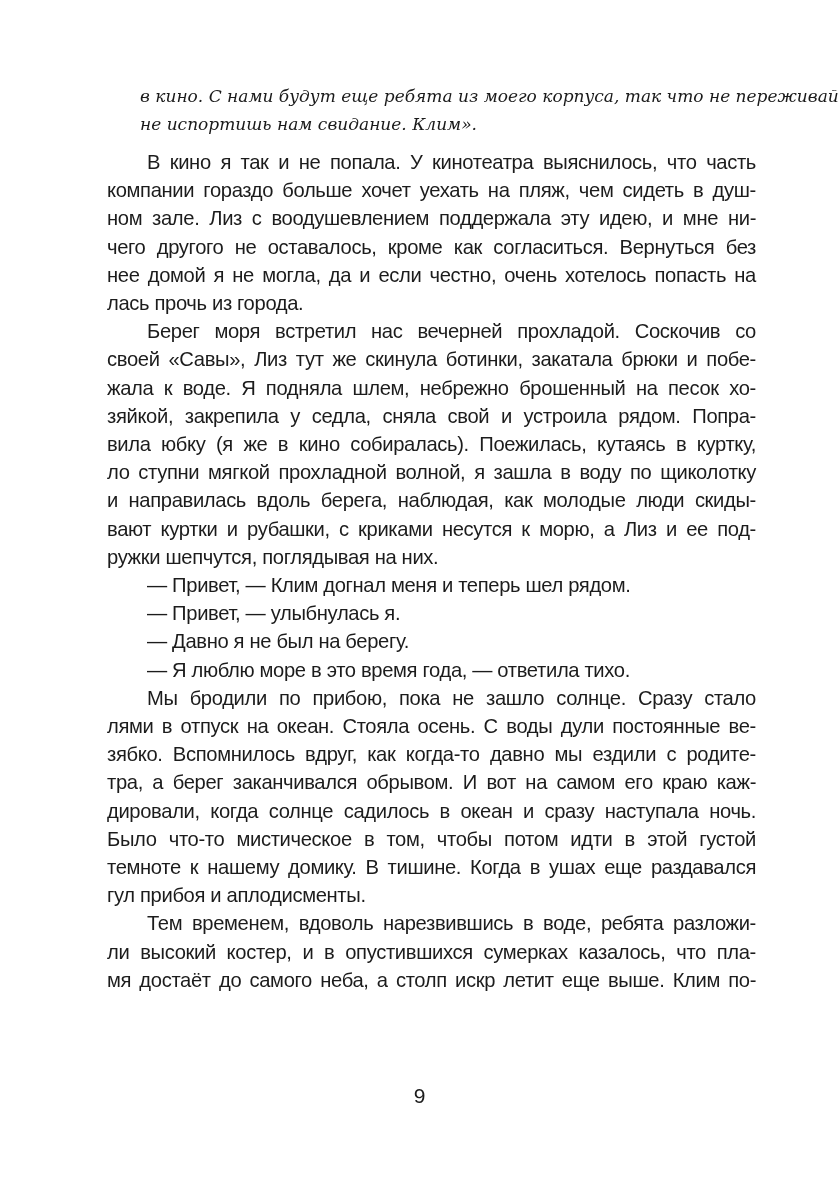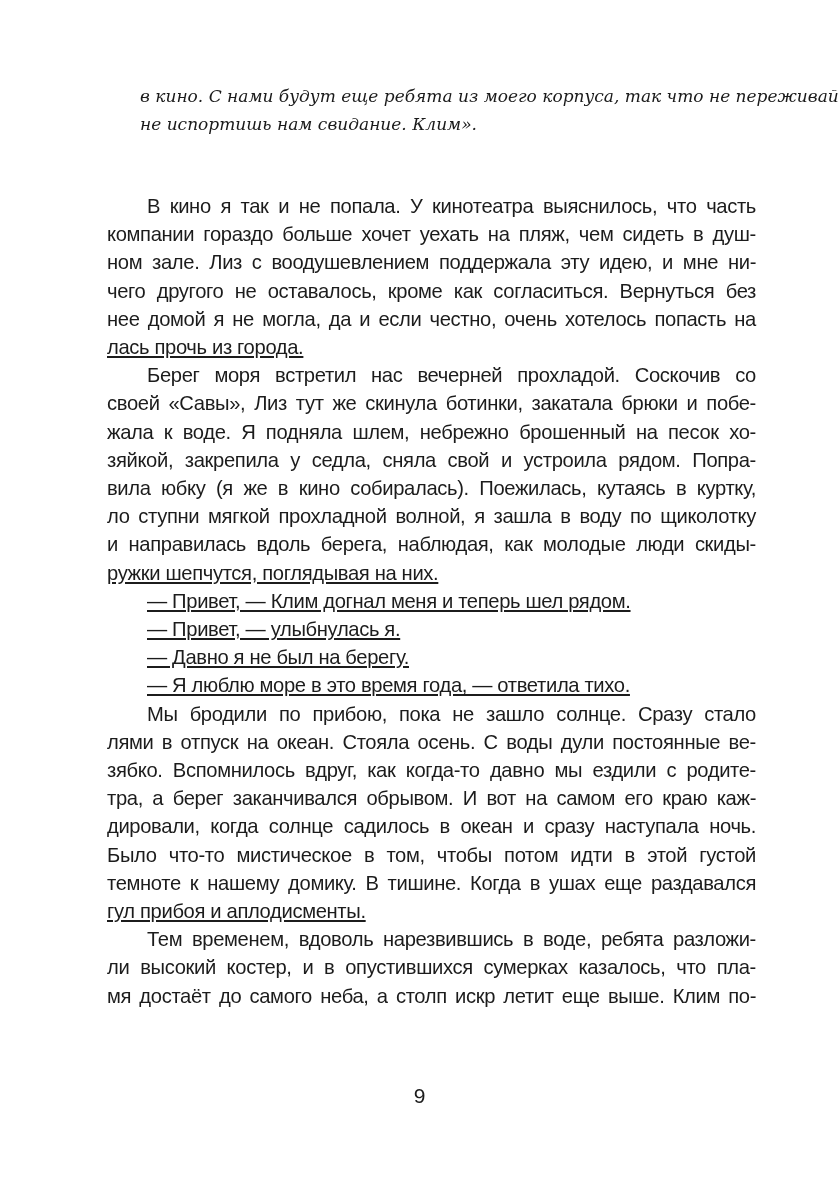--- a/index.html
+++ b/index.html
@@ -9,24 +9,23 @@
     position: absolute; left: 140px; top: 82px; width: 640px;
     font-family: "DejaVu Serif", serif; font-style: italic;
     font-size: 17px; line-height: 28px; color: #1a1a1a;
   }
   .letter .ln { display: block; white-space: nowrap; }
   .body {
     position: absolute; left: 107px; top: 148px; width: 649px;
     font-family: "Liberation Sans", sans-serif;
     font-size: 20.2px; line-height: 28.2px; color: #1c1c1c;
     letter-spacing: -0.35px;
-    margin-top: 44px;
   }
   .body .ln { display: block; white-space: nowrap; text-align: justify; text-align-last: justify; }
-  .body .ln.last { text-align-last: left; text-decoration: underline; }
+  .body .ln.last { text-align-last: left; }
   .body .ln.indent { padding-left: 40px; }
   .pagenum {
     position: absolute; left: 0; width: 839px; top: 1084px; text-align: center;
     font-family: "Liberation Sans", sans-serif; font-size: 21px; color: #1c1c1c;
   }
 </style>
 </head>
 <body>
 
 <div class="page">
@@ -48,20 +47,21 @@
     </div>
 
     <div>
       <span class="ln indent">Берег моря встретил нас вечерней прохладой. Соскочив со</span>
       <span class="ln">своей «Савы», Лиз тут же скинула ботинки, закатала брюки и побе-</span>
       <span class="ln">жала к воде. Я подняла шлем, небрежно брошенный на песок хо-</span>
       <span class="ln">зяйкой, закрепила у седла, сняла свой и устроила рядом. Попра-</span>
       <span class="ln">вила юбку (я же в кино собиралась). Поежилась, кутаясь в куртку,</span>
       <span class="ln">ло ступни мягкой прохладной волной, я зашла в воду по щиколотку</span>
       <span class="ln">и направилась вдоль берега, наблюдая, как молодые люди скиды-</span>
+      <span class="ln">вают куртки и рубашки, с криками несутся к морю, а Лиз и ее под-</span>
       <span class="ln last">ружки шепчутся, поглядывая на них.</span>
     </div>
 
     <div>
       <span class="ln indent last">— Привет, — Клим догнал меня и теперь шел рядом.</span>
     </div>
     <div>
       <span class="ln indent last">— Привет, — улыбнулась я.</span>
     </div>
     <div>

